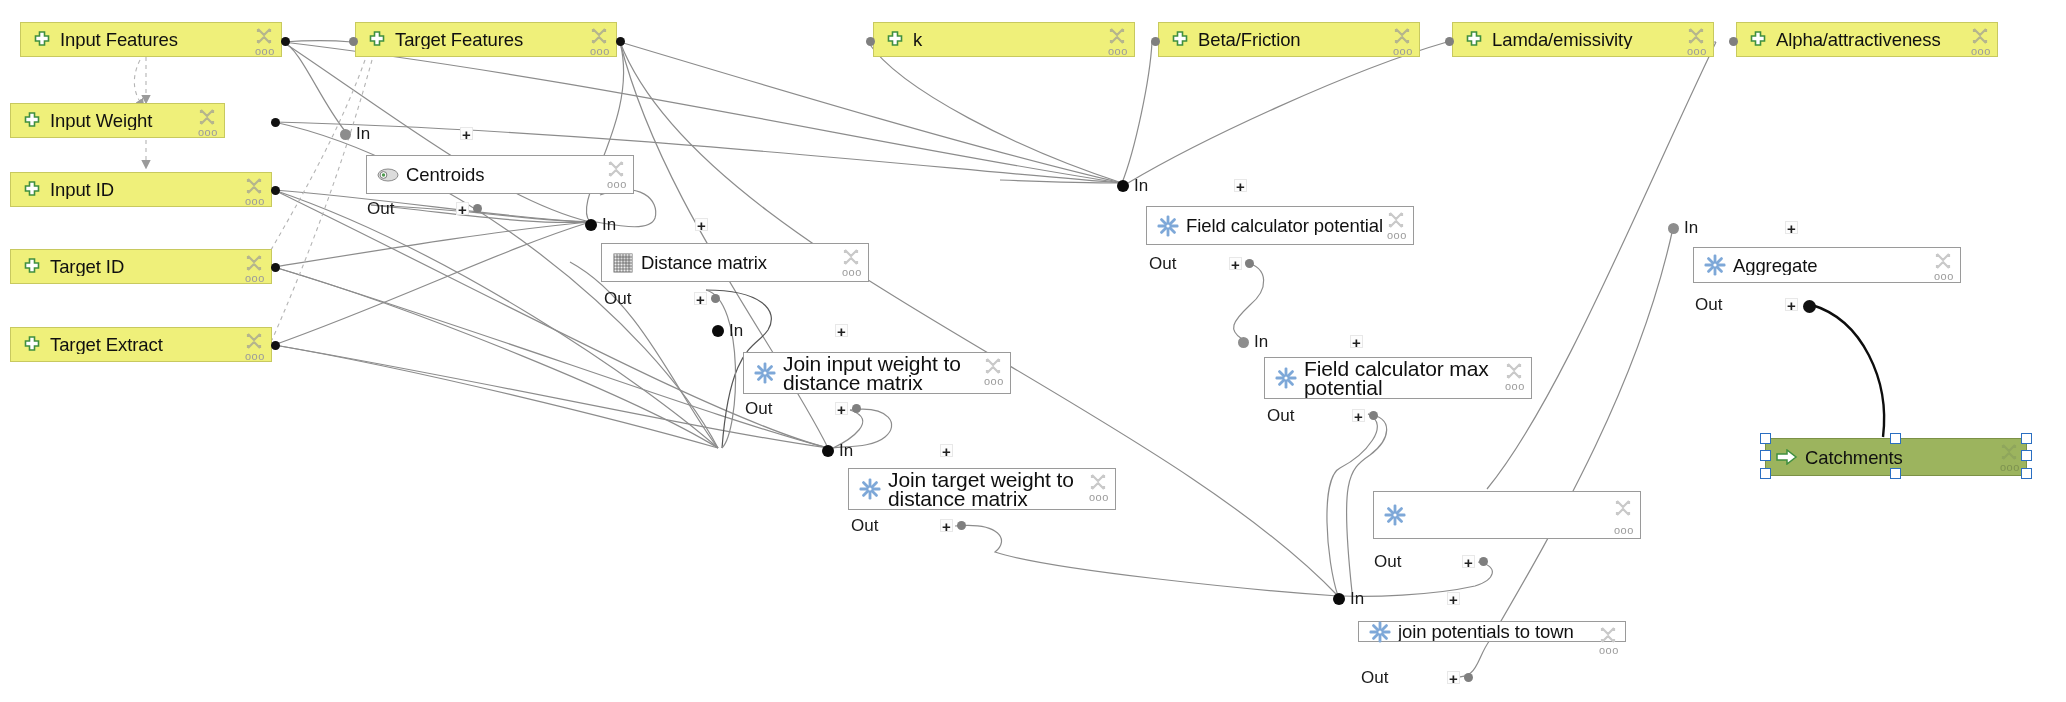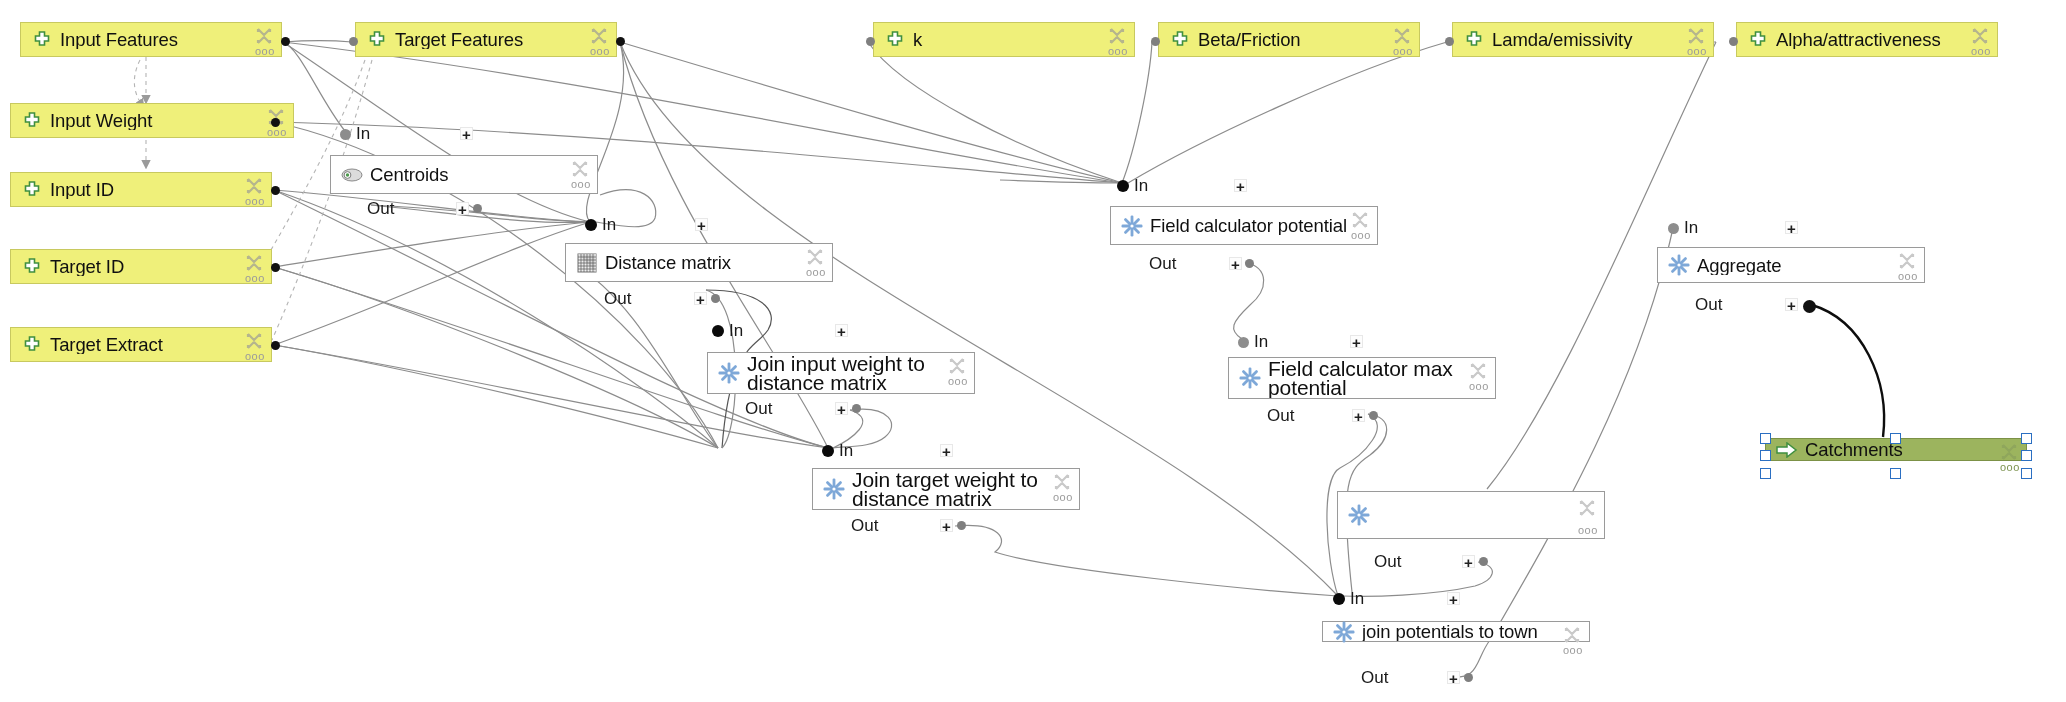--- a/index.html
+++ b/index.html
@@ -33,20 +33,21 @@
     align-items: center;
     padding: 0 6px;
   }
   .node-param {
     background: #eff07a;
     border: 1px solid #c8c95f;
   }
   .node-alg {
     background: #ffffff;
     border: 1px solid #9a9a9a;
+    margin-left: 36px;
   }
   .node-out {
     background: #9cb45e;
     border: 1px solid #7c9146;
   }
 
   .node-icon {
     flex: 0 0 auto;
     width: 22px;
     height: 22px;
@@ -345,21 +346,21 @@
     <span class="node-label">Alpha/attractiveness</span>
     <span class="node-corner">
       <svg class="corner-x" viewBox="0 0 20 20">
         <path d="M4 3 L10 9 L16 3 M4 17 L10 11 L16 17 M4 3 L4 6 M16 3 L16 6 M4 17 L4 14 M16 17 L16 14" fill="none" stroke="#b5b58d" stroke-width="2.2"></path>
       </svg>
       <span class="corner-dots">ooo</span>
     </span>
   </div>
   <span class="stub" style="left:1729px; top:37px;"></span>
 
-  <div class="node node-param" style="left:10px; top:103px; width:284px; height:35px;">
+  <div class="node node-param" style="left:10px; top:103px; width:215px; height:35px;">
     <span class="node-icon">
       <svg width="20" height="20" viewBox="0 0 20 20">
         <path d="M7.5 2 h5 v4 h4 v5 h-4 v4 h-5 v-4 h-4 v-5 h4 z" fill="#ffffff" stroke="#3f8f3f" stroke-width="1.6"></path>
       </svg>
     </span>
     <span class="node-label">Input Weight</span>
     <span class="node-corner">
       <svg class="corner-x" viewBox="0 0 20 20">
         <path d="M4 3 L10 9 L16 3 M4 17 L10 11 L16 17 M4 3 L4 6 M16 3 L16 6 M4 17 L4 14 M16 17 L16 14" fill="none" stroke="#b5b58d" stroke-width="2.2"></path>
       </svg>
@@ -704,21 +705,21 @@
       <span class="corner-dots">ooo</span>
     </span>
   </div>
 
   <div class="port" style="left:1686px; top:296px;">
     <span class="port-text right">Out</span>
   </div>
   <span class="plus" style="left:1785px; top:298px;">+</span>
   <span class="stub dark" style="left:1803px; top:300px; width:13px; height:13px;"></span>
 
-  <div class="node node-out" style="left:1765px; top:438px; width:262px; height:23px;">
+  <div class="node node-out" style="left:1765px; top:438px; width:262px; height:38px;">
     <span class="node-icon">
       <svg width="22" height="16" viewBox="0 0 22 16">
         <path d="M1 5 h10 v-4 l9 7 l-9 7 v-4 h-10 z" fill="#ffffff" stroke="#3f8f3f" stroke-width="1.5"></path>
       </svg>
     </span>
     <span class="node-label">Catchments</span>
     <span class="node-corner">
       <svg class="corner-x" viewBox="0 0 20 20">
         <path d="M4 3 L10 9 L16 3 M4 17 L10 11 L16 17 M4 3 L4 6 M16 3 L16 6 M4 17 L4 14 M16 17 L16 14" fill="none" stroke="#8fa65c" stroke-width="2.2"></path>
       </svg>

